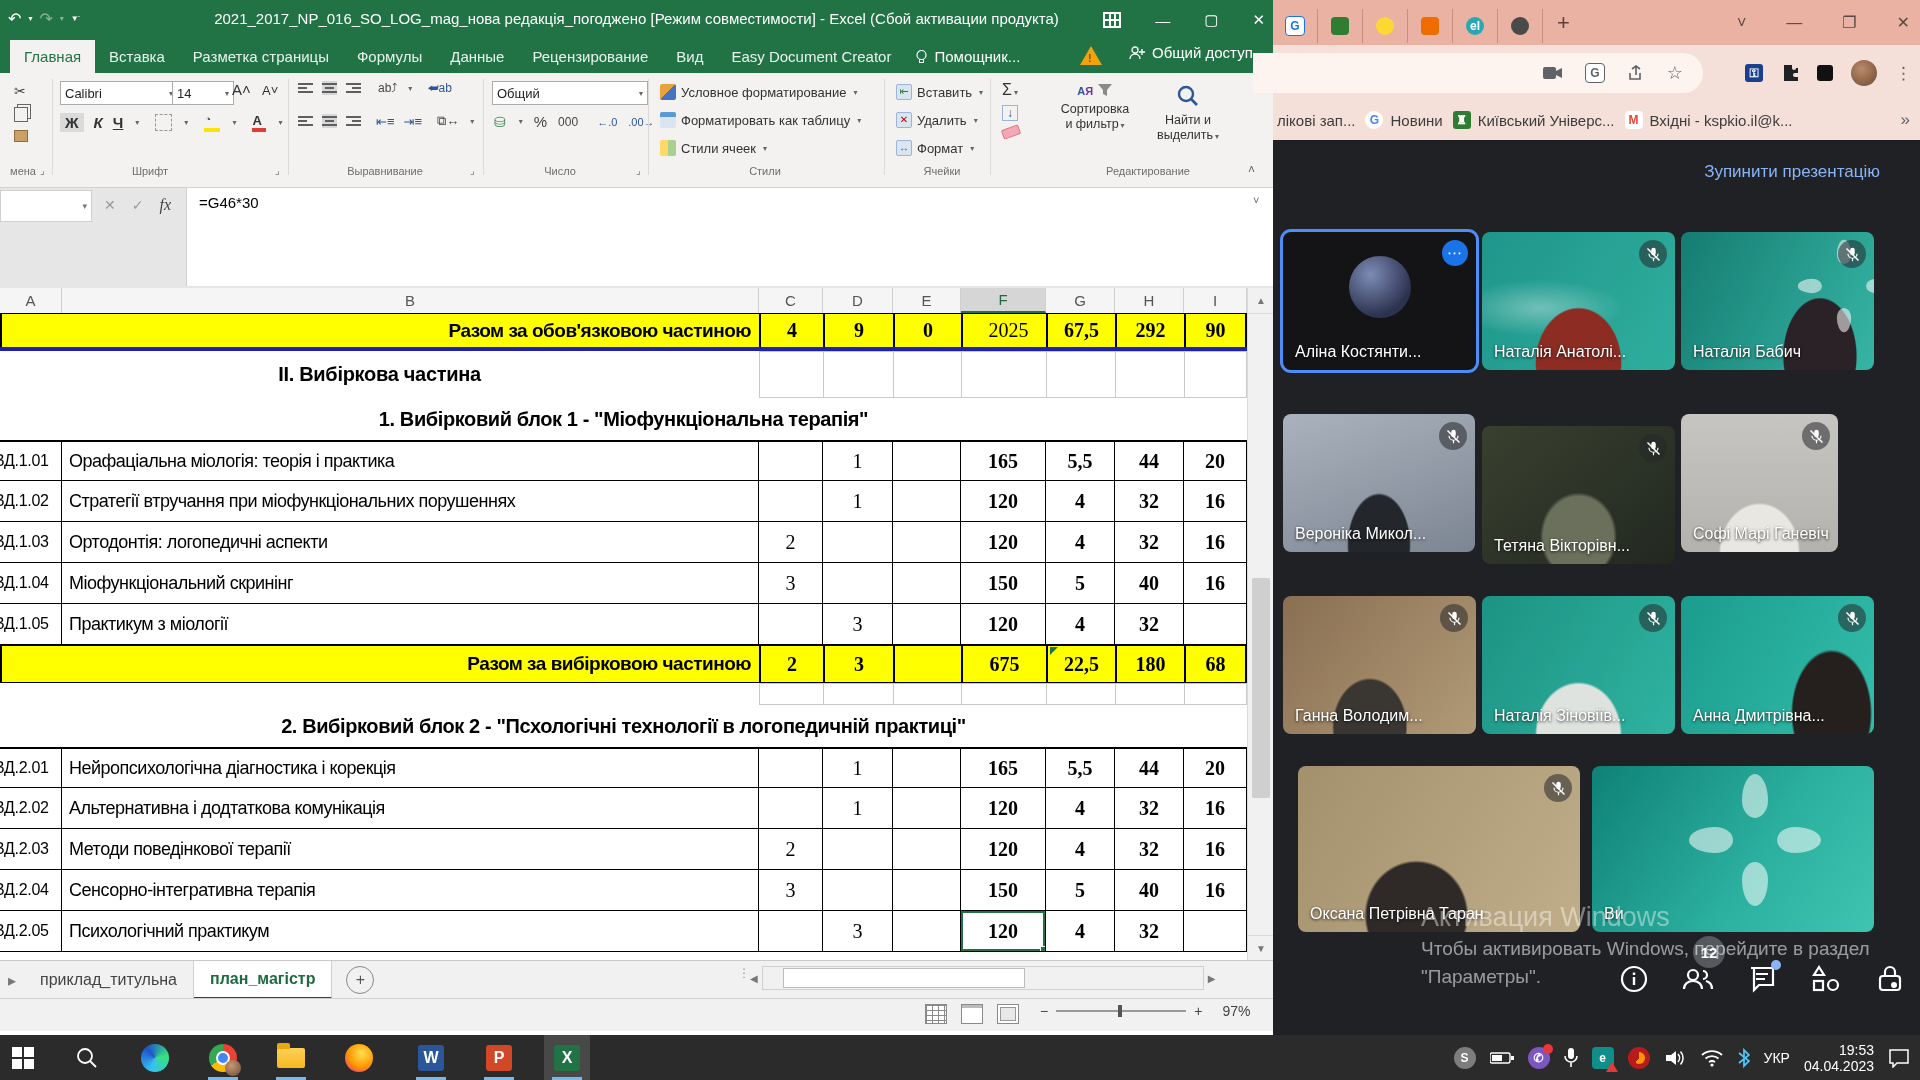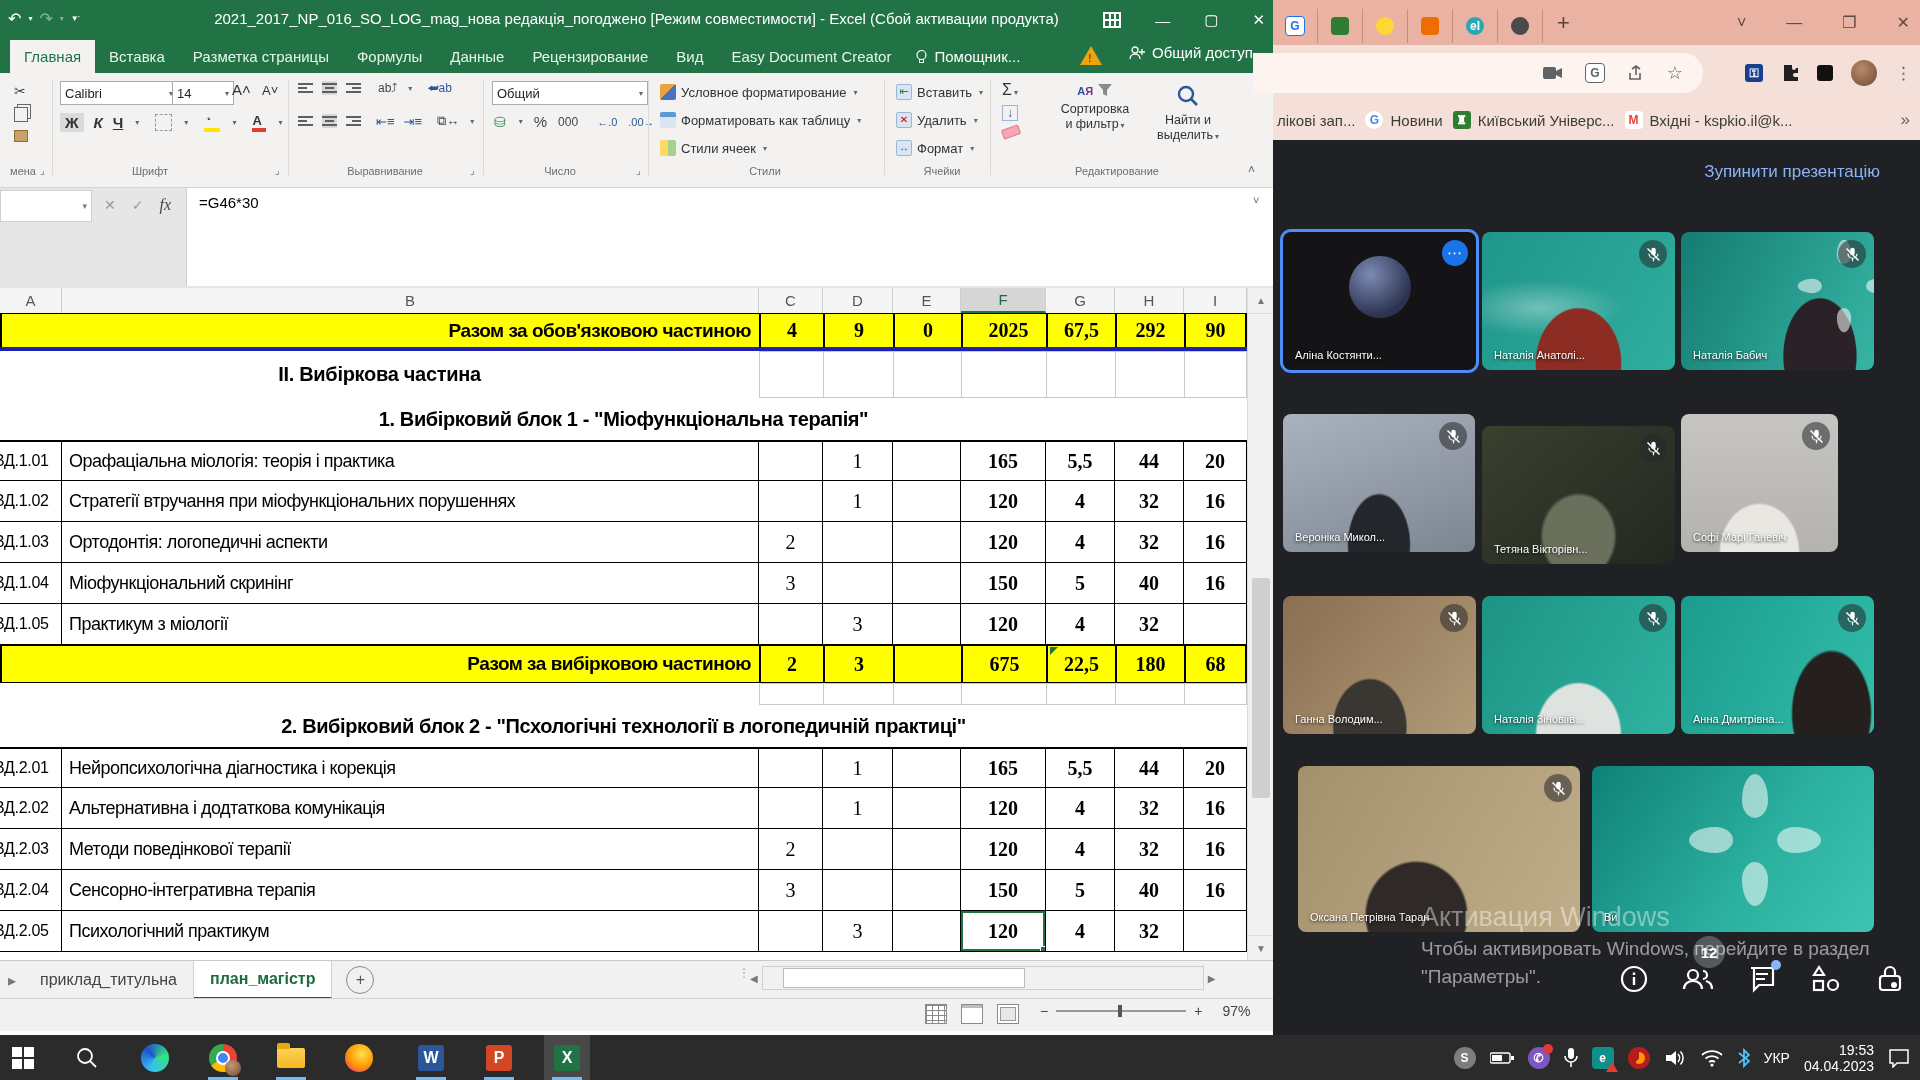--- a/index.html
+++ b/index.html
@@ -72,21 +72,21 @@
   .selcell i{position:absolute;right:-3px;bottom:-3px;width:6px;height:6px;background:#217346;border:1px solid #fff;}
   .gflag{position:relative;}
   .gflag u{position:absolute;left:2px;top:1px;width:0;height:0;border-top:8px solid #1e7145;border-right:8px solid transparent;}
   
   .vscroll{left:1247px;top:288px;width:26px;height:672px;background:#f1f1f1;border-left:1px solid #dcdcdc;}
   .varrow{left:0;width:26px;height:25px;color:#777;font-size:10px;display:flex;align-items:center;justify-content:center;}
   .vthumb{left:4px;top:290px;width:18px;height:220px;background:#cfcfcf;border-radius:2px;}
   
   .tabbar{left:0;top:960px;width:1273px;height:38px;background:#f1f1f1;border-top:1px solid #c9c9c9;display:flex;align-items:stretch;font-size:16px;color:#444;}
   .stab{padding:0 16px;display:flex;align-items:center;border-right:1px solid #cfcfcf;}
-  .stab.active{background:#fff;color:#1e6b41;font-weight:bold;border-bottom:2px solid #b91c1c;}
+  .stab.active{background:#fff;color:#1e6b41;font-weight:bold;border-bottom:2px solid #701a75;}
   .plus{width:26px;height:26px;border:1px solid #8a8a8a;border-radius:50%;display:flex;align-items:center;justify-content:center;margin:5px 0 0 14px;color:#555;}
   .hscroll{left:750px;top:966px;width:495px;height:24px;display:flex;align-items:center;}
   .htrack{width:440px;height:22px;background:#f1f1f1;border:1px solid #cfcfcf;position:relative;}
   .hthumb{position:absolute;left:20px;top:1px;width:240px;height:18px;background:#fff;border:1px solid #bdbdbd;}
   
   .statusbar{left:0;top:998px;width:1273px;height:32px;background:#f1f1f1;border-top:1px solid #d0d0d0;}
   .viewbtns{left:925px;top:5px;display:flex;gap:14px;color:#585858;}
   .vico{width:20px;height:18px;border:1px solid #8a8a8a;}
   .zoomer{left:1040px;top:4px;display:flex;align-items:center;gap:8px;color:#444;font-size:14px;}
   .ztrack{width:130px;height:2px;background:#999;position:relative;}
@@ -99,21 +99,21 @@
   .bwinctl{position:absolute;right:10px;top:0;height:45px;display:flex;align-items:center;gap:40px;color:#5a4a44;font-size:16px;}
   .btoolbar{left:0;top:45px;width:647px;height:55px;background:#f4e0d8;}
   .addrpill{position:absolute;left:-20px;top:8px;width:450px;height:40px;background:#fdf4f0;border-radius:0 20px 20px 0;display:flex;align-items:center;justify-content:flex-end;gap:22px;padding-right:20px;box-sizing:border-box;color:#5f6368;}
   .extrow{position:absolute;right:8px;top:8px;height:40px;display:flex;align-items:center;gap:18px;}
   .bookbar{left:0;top:100px;width:647px;height:40px;background:#f4e0d8;display:flex;align-items:center;gap:10px;padding-left:4px;font-size:15px;color:#3c3c3c;}
   .bmk{display:flex;align-items:center;gap:7px;white-space:nowrap;}
   .favdot{width:18px;height:18px;border-radius:4px;display:inline-flex;align-items:center;justify-content:center;color:#fff;font-size:12px;font-weight:bold;}
   #meet{left:1273px;top:140px;width:647px;height:895px;background:#202124;}
   .stoppres{position:absolute;right:40px;top:22px;color:#8ab4f8;font-size:17px;}
   .tile{position:absolute;border-radius:8px;overflow:hidden;background:#3c4043;}
-  .pname{position:absolute;left:12px;bottom:9px;color:#fff;font-size:11px;text-shadow:0 1px 3px rgba(0,0,0,.85);white-space:nowrap;}
+  .pname{position:absolute;left:12px;bottom:9px;color:#fff;font-size:16px;text-shadow:0 1px 3px rgba(0,0,0,.85);white-space:nowrap;}
   .micoff{position:absolute;top:8px;right:8px;width:28px;height:28px;border-radius:50%;background:rgba(38,40,43,.55);display:flex;align-items:center;justify-content:center;}
   .menubadge{position:absolute;top:8px;right:8px;width:26px;height:26px;border-radius:50%;background:#1a73e8;color:#fff;display:flex;align-items:center;justify-content:center;font-size:15px;letter-spacing:1px;}
   .avatarball{position:absolute;left:50%;top:24px;transform:translateX(-50%);width:62px;height:62px;border-radius:50%;background:radial-gradient(circle at 35% 30%,#7d8bb5,#2c3350 70%);}
   .petal{position:absolute;width:26px;height:44px;background:rgba(255,255,255,.55);border-radius:50% 50% 50% 50%/60% 60% 40% 40%;}
   .countbadge{position:absolute;color:#fff;background:rgba(95,99,104,.85);border-radius:50%;display:flex;align-items:center;justify-content:center;font-size:15px;font-weight:bold;}
   .actrow{position:absolute;display:flex;gap:30px;align-items:center;}
   .actico{width:34px;height:34px;display:flex;align-items:center;justify-content:center;position:relative;}
   .bluedot{position:absolute;right:-2px;top:-2px;width:10px;height:10px;border-radius:50%;background:#8ab4f8;}
   .wmark1{position:absolute;color:rgba(255,255,255,.42);font-size:27px;}
   .wmark2{position:absolute;color:rgba(255,255,255,.55);font-size:19px;}
@@ -337,21 +337,21 @@
       </div>
       <div class="abs" style="left:1150px;top:10px;width:76px;text-align:center;">
         <div>
           <svg width="26" height="26" viewBox="0 0 26 26">
               <circle cx="11" cy="11" r="7" fill="none" stroke="#2b579a" stroke-width="2.4"></circle>
               <path d="M16 16l6 6" stroke="#2b579a" stroke-width="2.6"></path>
             </svg>
         </div>
         <div style="font-size:12.5px;color:#333;margin-top:1px;line-height:15px;"><span>Найти и</span><br><span>выделить</span><span class="drop">▾</span></div>
       </div>
-      <div class="glabel" style="left:1052px;width:130px;">Редактирование</div>
+      <div class="glabel" style="left:1083px;width:130px;">Редактирование</div>
       <div class="abs" style="left:1248px;top:90px;color:#666;font-size:12px;">˄</div>
     </div>
 
     <div class="abs fbar">
       <div class="abs namebox">
           <span></span>
           <span>▾</span>
         </div>
       <div class="abs fxbtns">
         <span>✕</span>
@@ -373,21 +373,21 @@
         <div>H</div>
         <div>I</div>
       </div>
 
     <div class="abs" id="rows">
         <div class="srow trow bluebot" style="top: 0px; height: 38px;">
           <div class="cell lab">Разом за обов'язковою частиною</div>
           <div class="cell numb" style="font-weight: bold;">4</div>
           <div class="cell numb" style="font-weight: bold;">9</div>
           <div class="cell numb" style="font-weight: bold;">0</div>
-          <div class="cell numb" style="font-weight: bold; padding-left: 8px;">2025</div>
+          <div class="cell numb" style="font-weight: normal; padding-left: 8px;">2025</div>
           <div class="cell numb" style="font-weight: bold;">67,5</div>
           <div class="cell numb" style="font-weight: bold;">292</div>
           <div class="cell numb" style="font-weight: bold;">90</div>
         </div>
         <div class="srow secrow" style="top: 38px; height: 47px;">
           <div class="cell lab">II.    Вибіркова частина</div>
           <div class="cell ghost"></div>
           <div class="cell ghost"></div>
           <div class="cell ghost"></div>
           <div class="cell ghost"></div>

